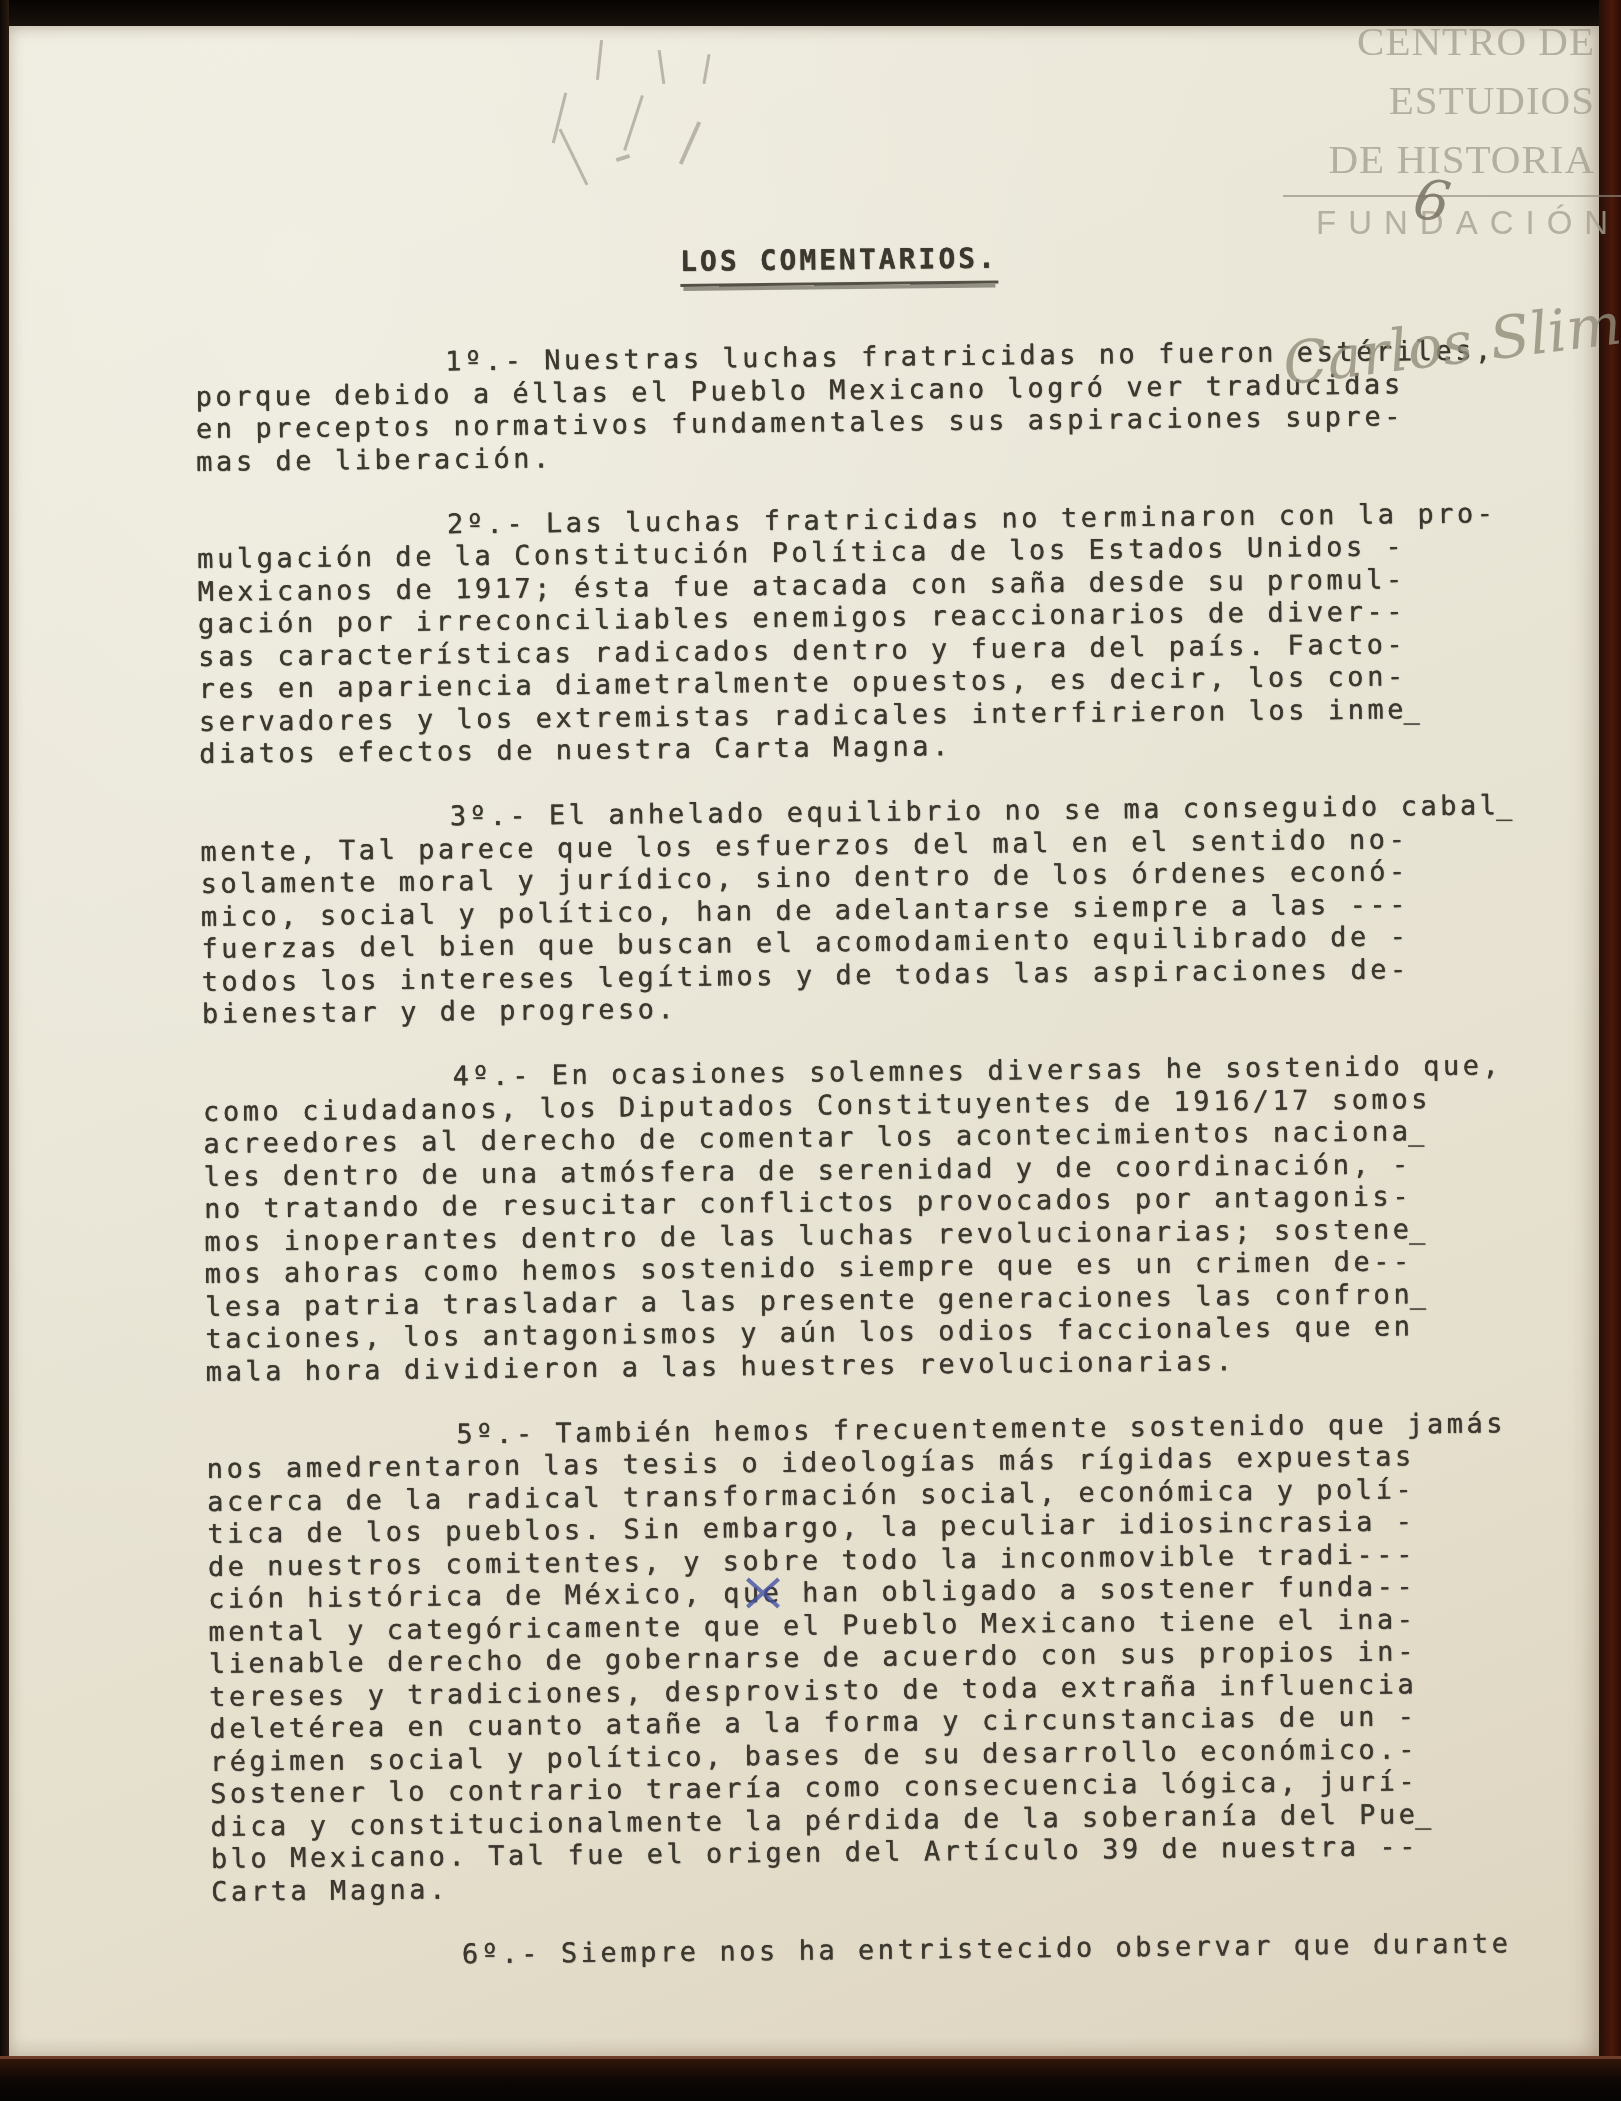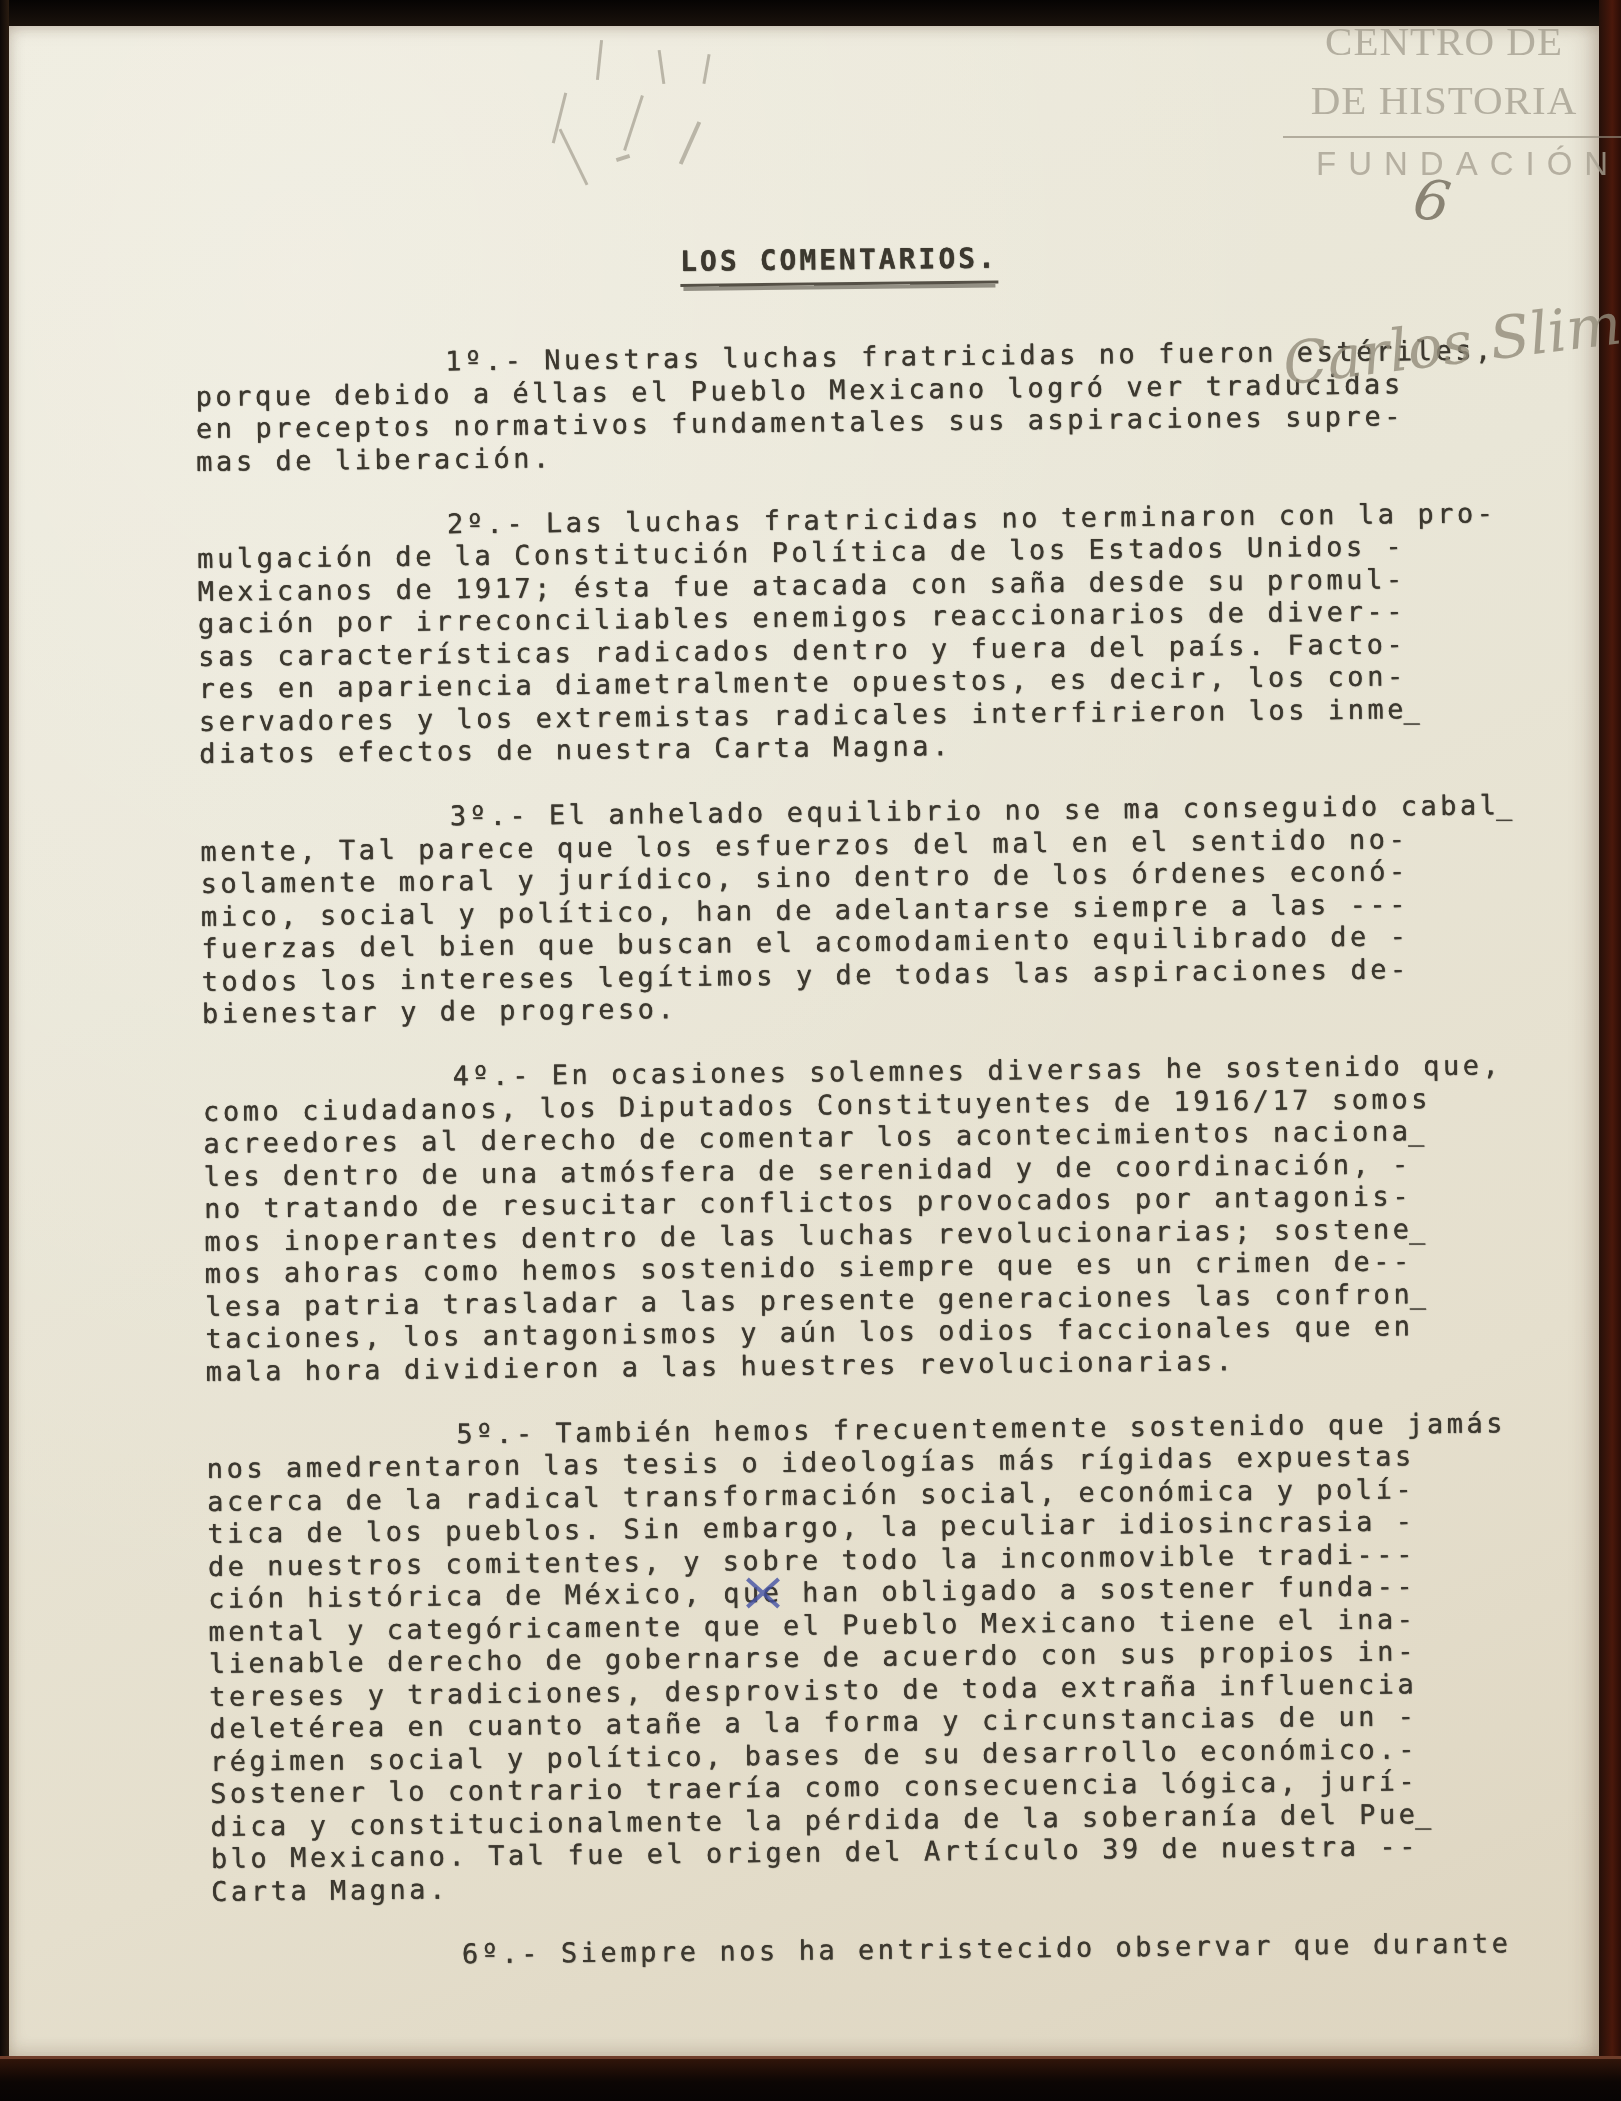--- a/index.html
+++ b/index.html
@@ -25,21 +25,21 @@
       linear-gradient(158deg,#edeadc 0%, #e9e6d7 38%, #e5dfcd 72%, #ddd4bf 100%);
     box-shadow: inset -10px 0 22px rgba(70,35,15,0.18),
                 inset 0 -8px 18px rgba(70,45,20,0.14),
                 inset 0 6px 10px rgba(80,60,30,0.10);
     z-index:1;
   }
 
   
   .watermark {
     position:absolute; top:12px; right:26px; width:302px;
-    text-align:center; z-index:4;
+    text-align:right; z-index:4;
     font-family:"Liberation Serif","DejaVu Serif",serif;
     color:rgba(158,152,137,0.72);
     font-size:41px; line-height:59px; letter-spacing:1px;
     user-select:none;
   }
   .wm-rule { height:2px; background:rgba(148,140,124,0.65);
     margin:6px -26px 0 -10px; }
   .wm-foundation {
     font-family:"Liberation Sans","DejaVu Sans",sans-serif;
     font-size:33px; letter-spacing:12px; line-height:52px;
@@ -111,20 +111,21 @@
       <i class="pm3"></i>
       <i class="pm4"></i>
     <i class="pm5"></i>
       <i class="pm6"></i>
       <i class="pm7"></i>
       <i class="pm8"></i>
   </div>
 
   <div class="watermark">
     <div>CENTRO DE</div>
+    <div>ESTUDIOS</div>
     <div>DE HISTORIA</div>
     <div class="wm-rule"></div>
     <div class="wm-foundation">FUNDACIÓN</div>
   </div>
 
   <div class="hand-number">6</div>
 
   <div class="typed">
     <div class="title"><span>LOS COMENTARIOS.</span></div>
     <div id="paragraphs">

